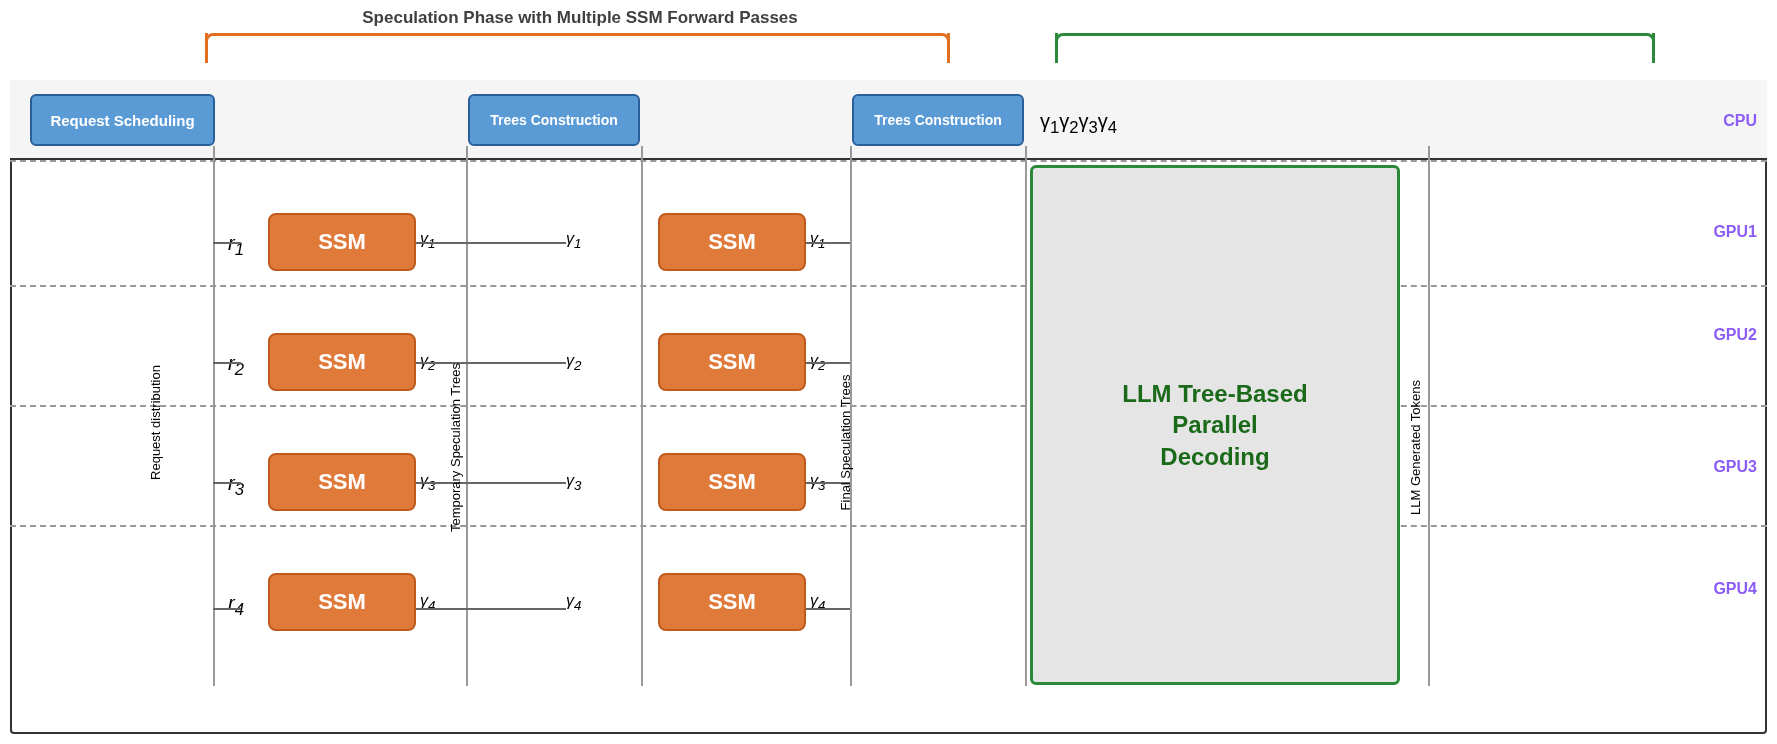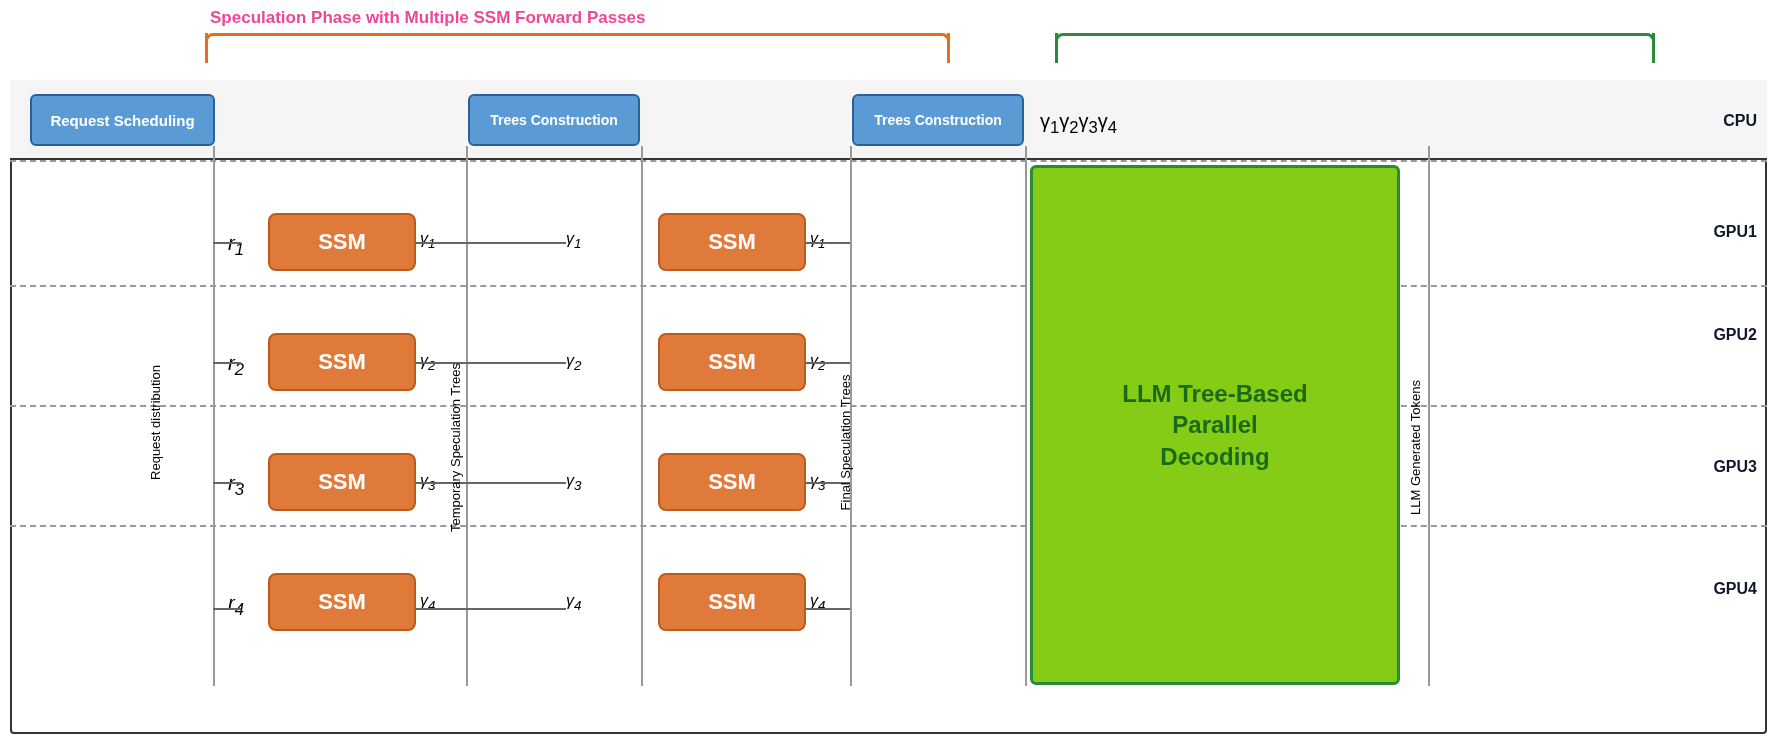--- a/index.html
+++ b/index.html
@@ -29,38 +29,39 @@
       border: 2px solid #333;
       border-radius: 4px;
     }
 
     
     .row-label {
       position: absolute;
       right: 20px;
       font-weight: bold;
       font-size: 16px;
-      color: #0f172a;
+      color: #8b5cf6;
     }
 
     
     .h-divider {
       position: absolute;
       left: 10px;
       right: 10px;
       border-top: 2px dashed #999;
     }
 
     
     .phase-label {
       position: absolute;
       top: 10px;
       font-size: 17px;
       font-weight: bold;
-      color: #ec4899;
+      text-align: center;
+      color: #404040;
     }
 
     
     .bracket-orange {
       position: absolute;
       border: 3px solid #e07020;
       border-bottom: none;
       border-radius: 8px 8px 0 0;
       top: 38px;
     }
@@ -101,21 +102,21 @@
       font-size: 22px;
       text-align: center;
       display: flex;
       align-items: center;
       justify-content: center;
     }
 
     
     .llm-box {
       position: absolute;
-      background: #84cc16;
+      background: #e5e5e5;
       border: 3px solid #2a8a3a;
       border-radius: 6px;
       display: flex;
       align-items: center;
       justify-content: center;
       text-align: center;
     }
 
     .llm-box-text {
       color: #1a6a1a;

